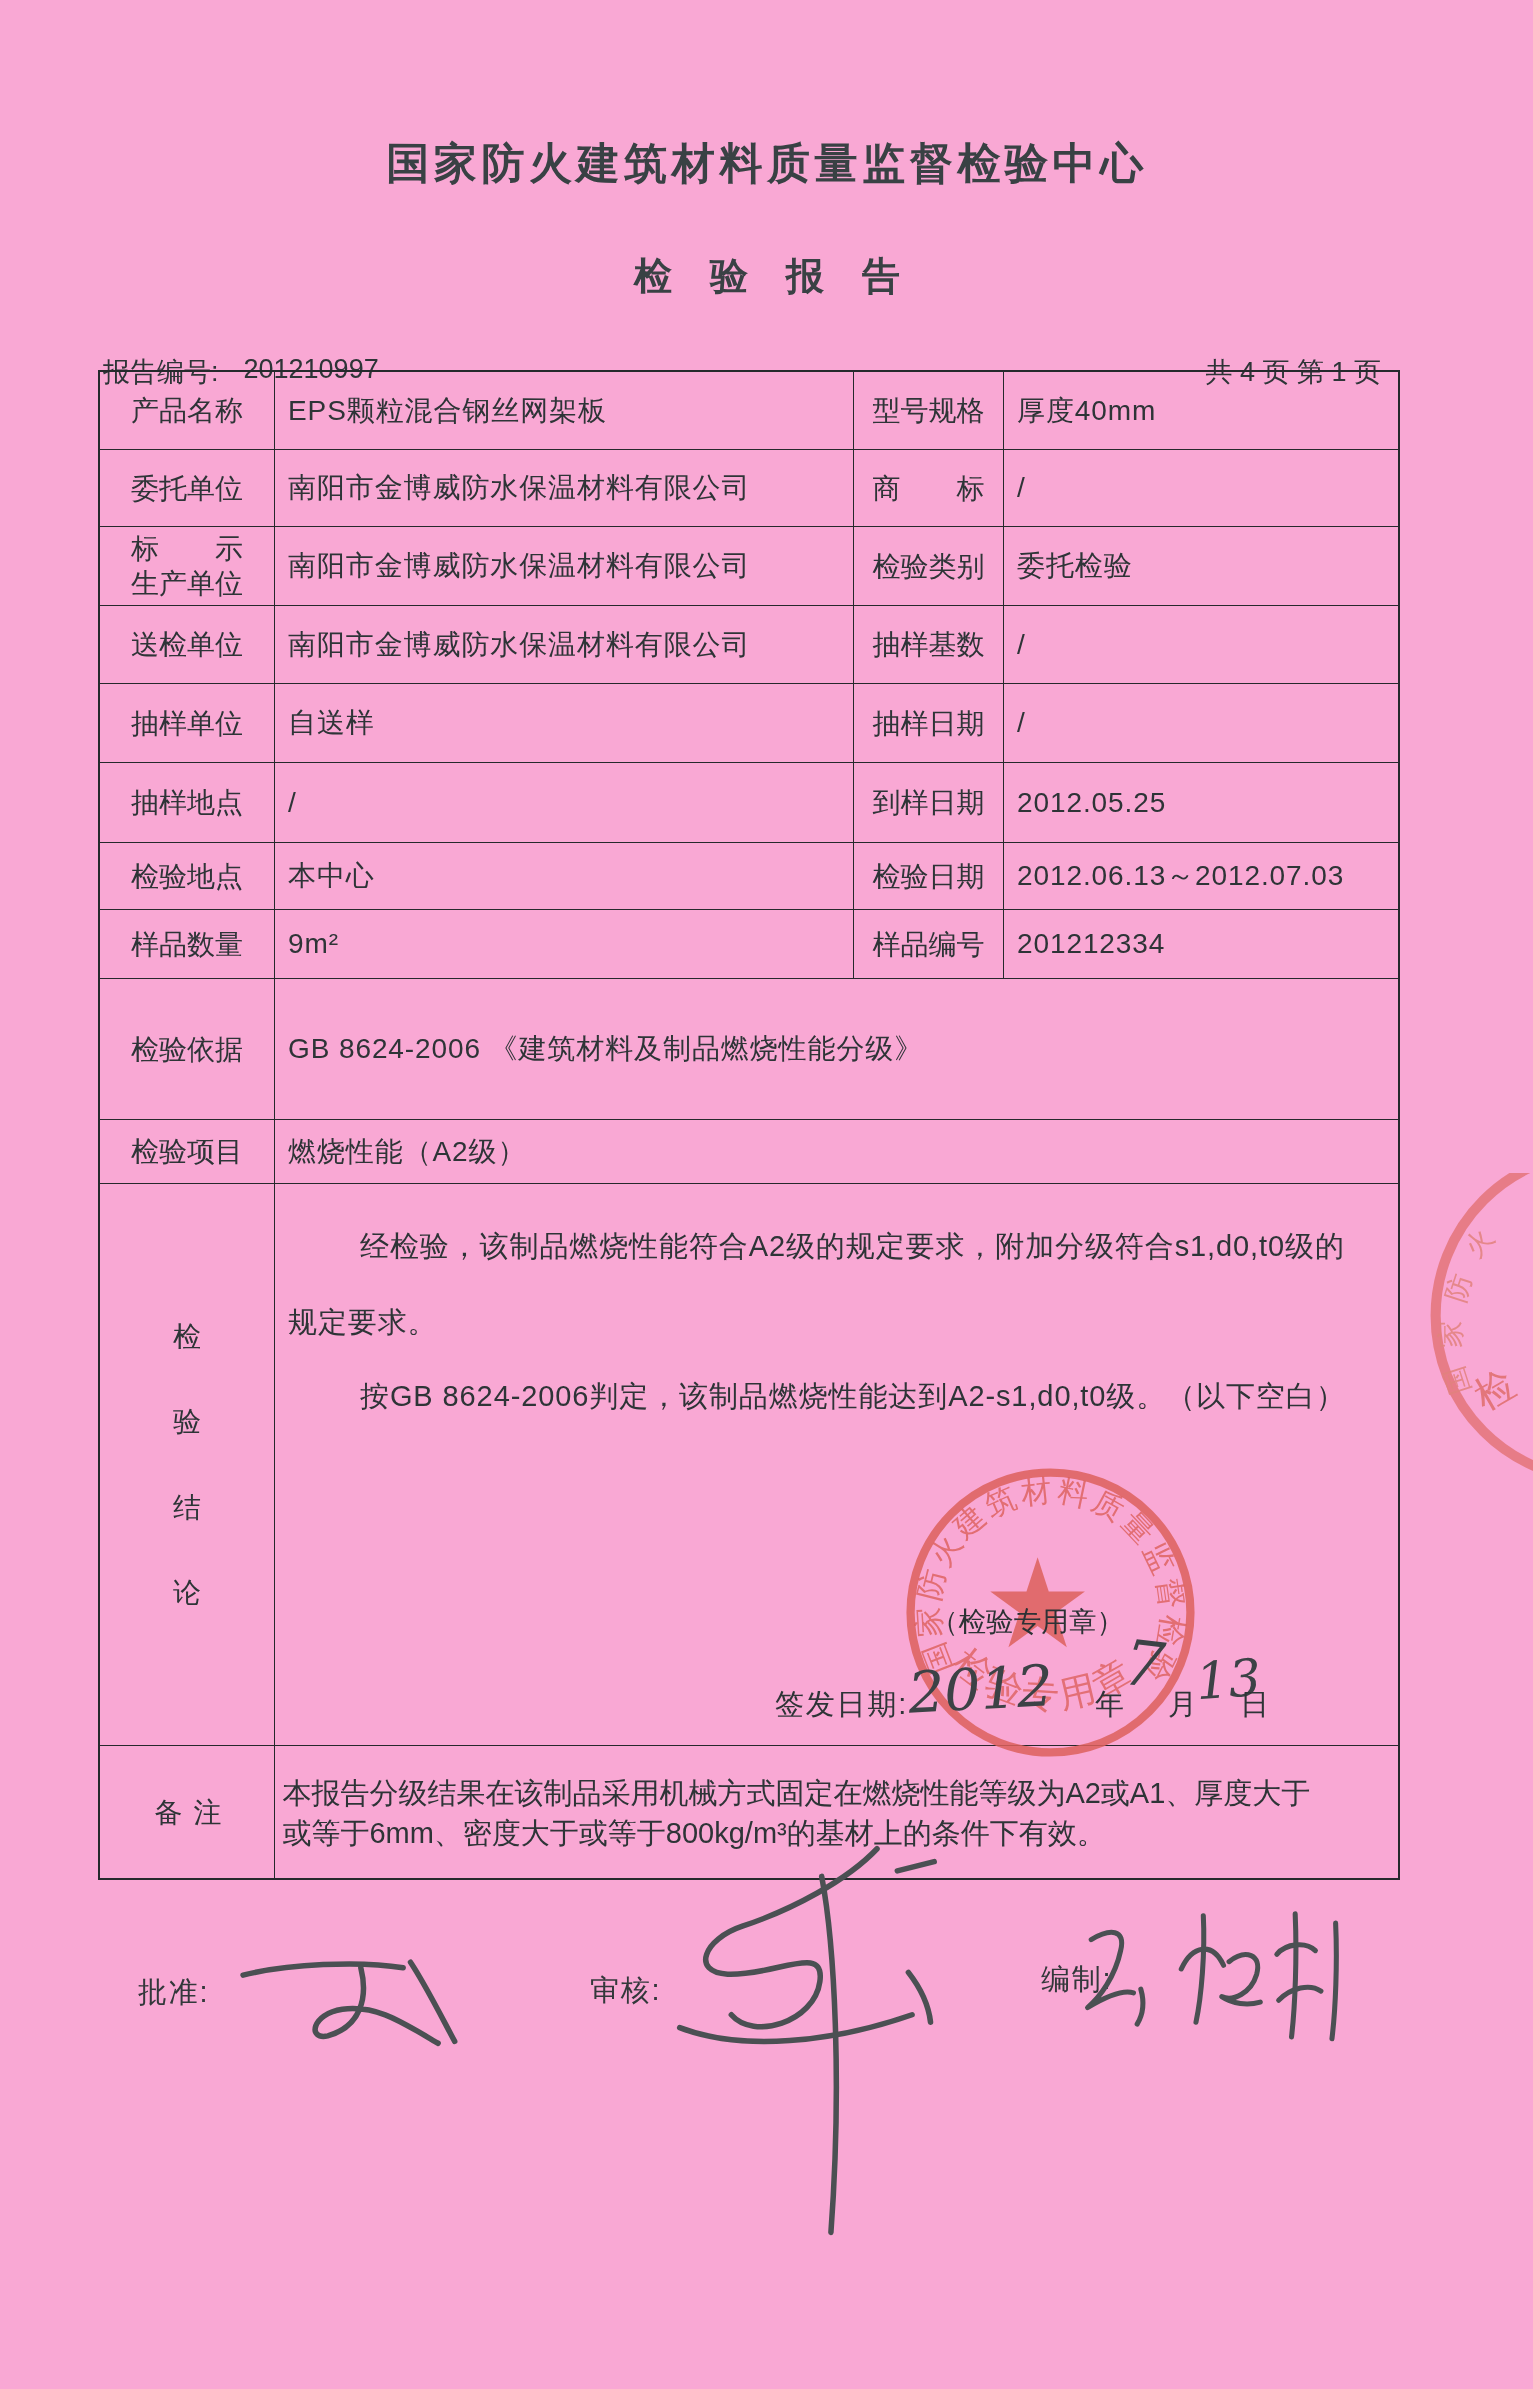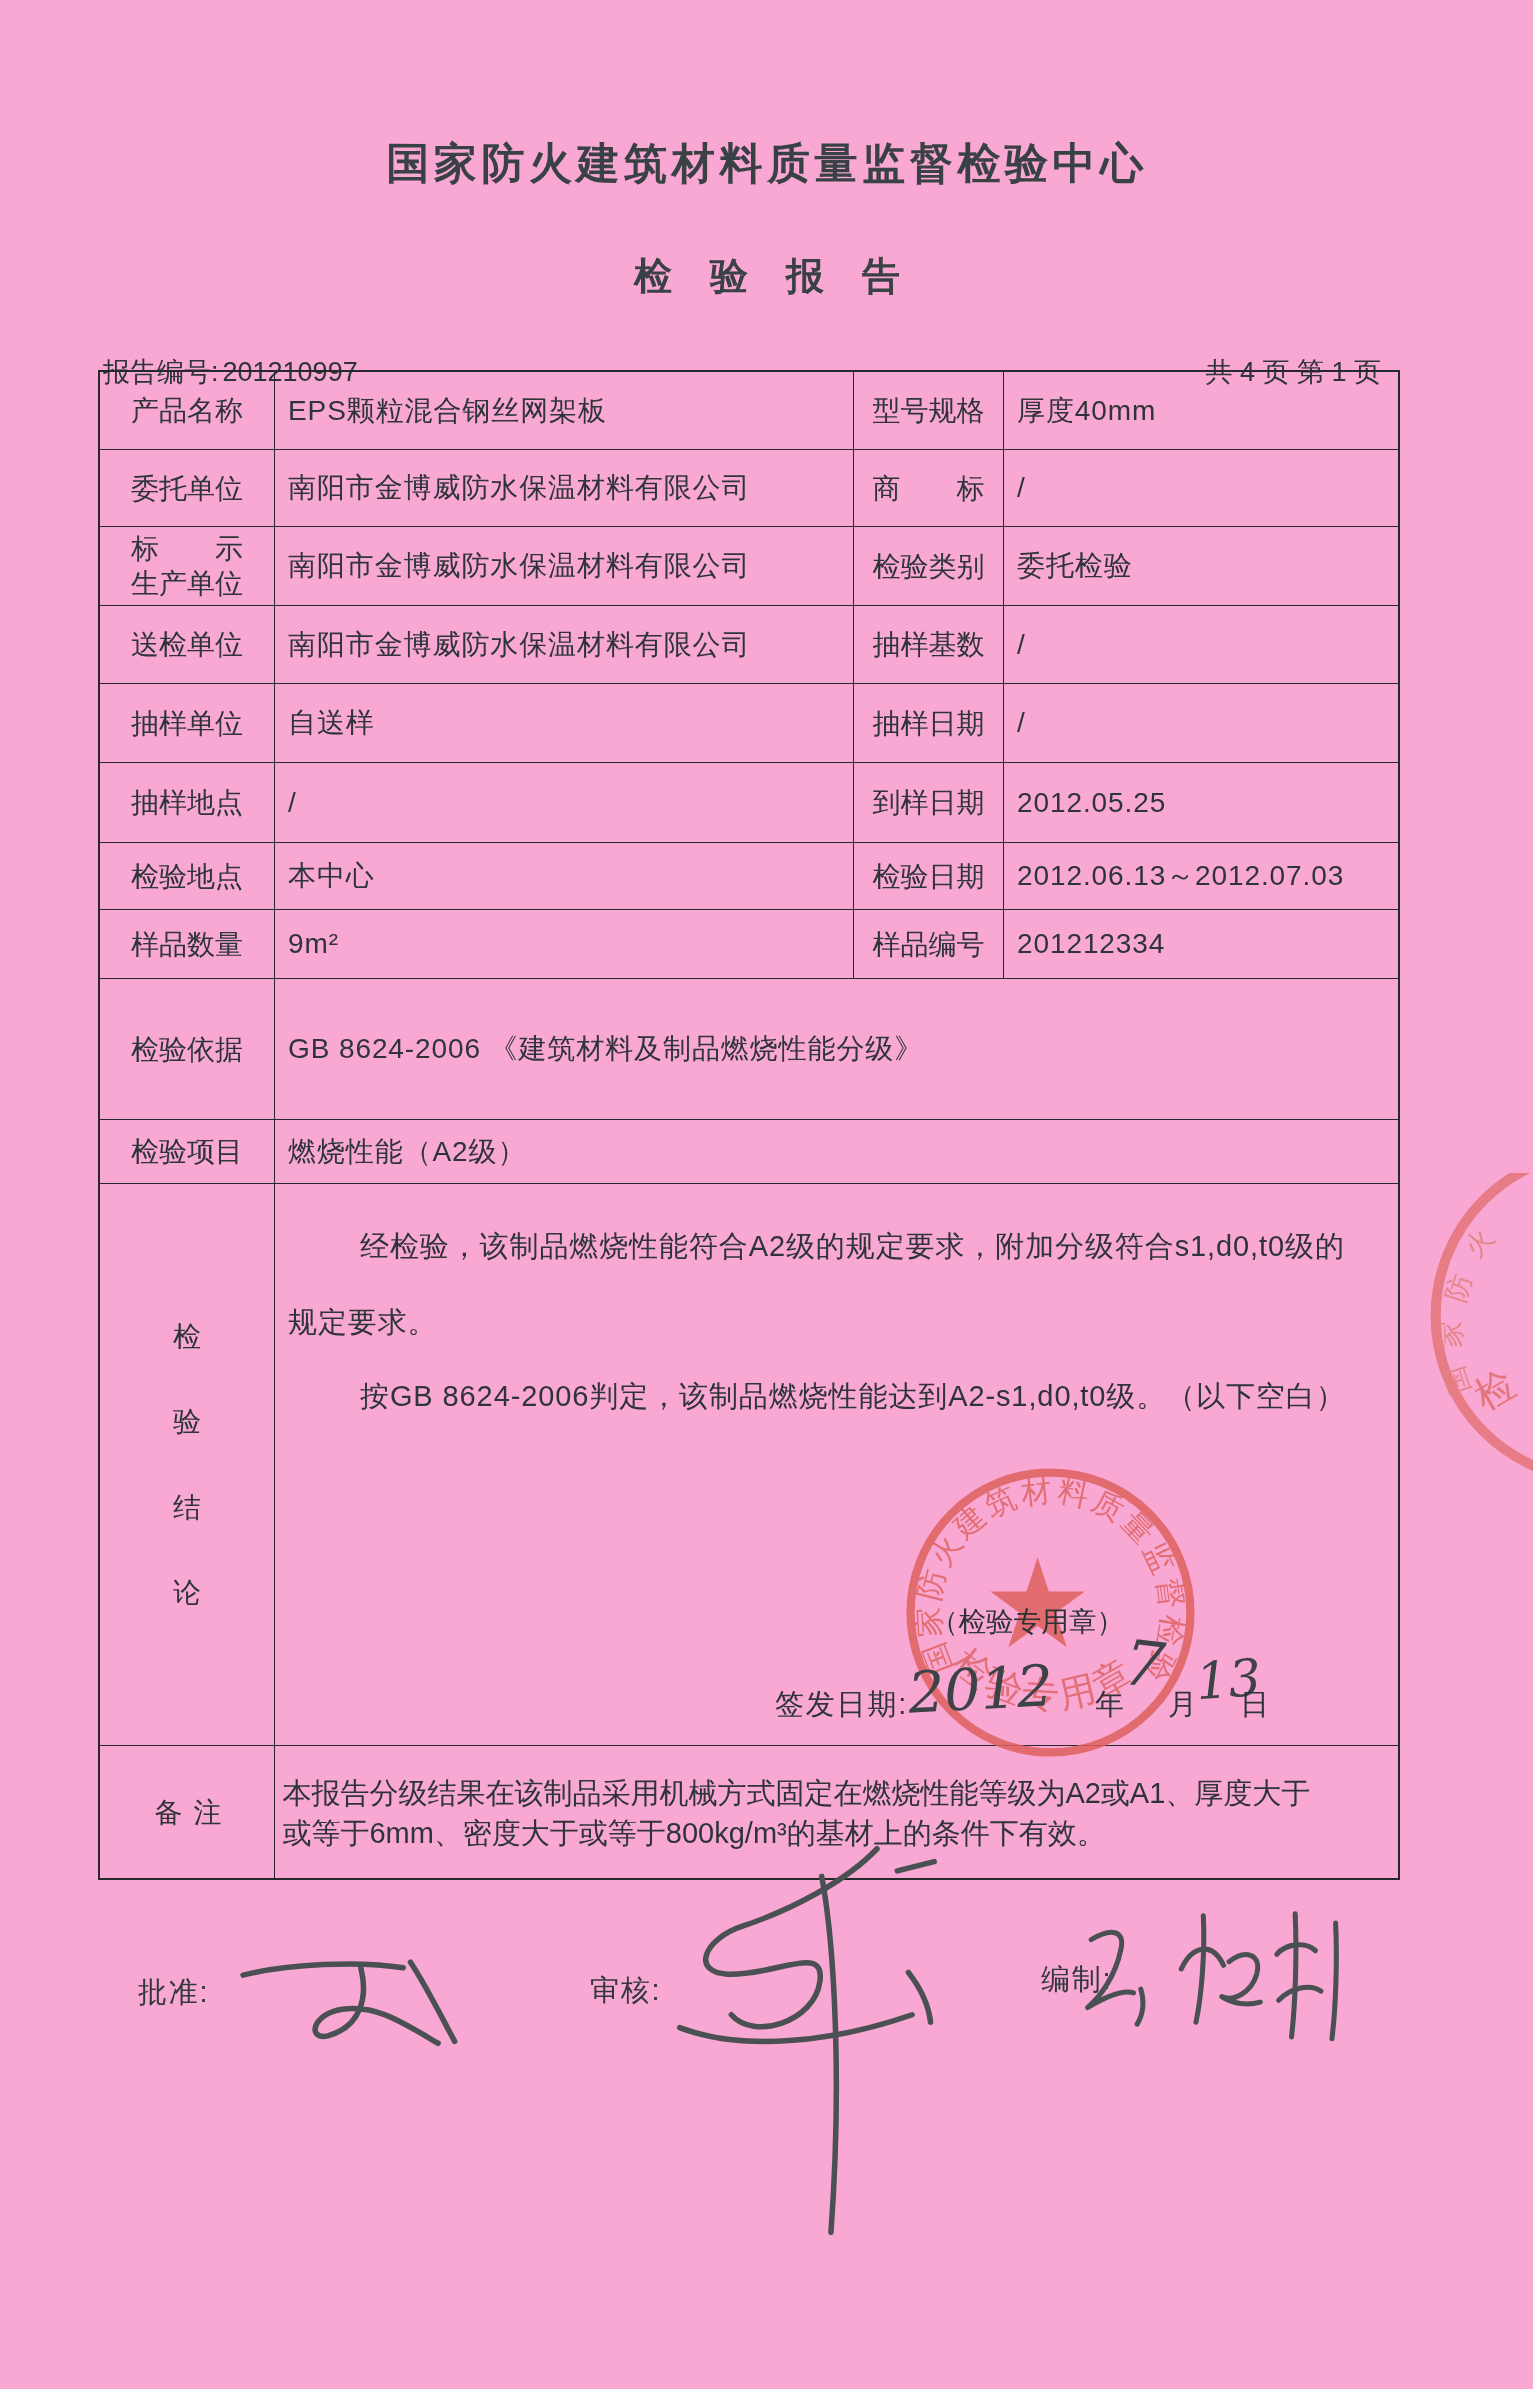--- a/index.html
+++ b/index.html
@@ -16,21 +16,21 @@
     letter-spacing:4.6px; color:#394144;
   }
   .title2 {
     position:absolute; top:219px; left:0; width:100%;
     text-align:center; font-size:38px; font-weight:bold; color:#394144;margin-top:32px;
   }
   .meta {
     position:absolute; top:354px; left:103px; width:1278px;
     display:flex; justify-content:space-between; font-size:27px;
   }
-  .meta .rn { display:flex; gap:4px;align-items:center; }
+  .meta .rn { display:flex; gap:25px; }
   
   .tbl {
     position:absolute; left:98px; top:370px; width:1302px; height:1510px;
     display:grid; box-sizing:border-box;
     grid-template-columns:175px 579px 150px 1fr;
     grid-template-rows:78px 77px 79px 78px 79px 80px 67px 69px 141px 64px 562px 1fr;
     border:2.8px solid #26292c;
   }
   .c { border-right:1.8px solid #26292c; border-bottom:1.8px solid #26292c;
        display:flex; align-items:center; font-size:28px; box-sizing:border-box; }

